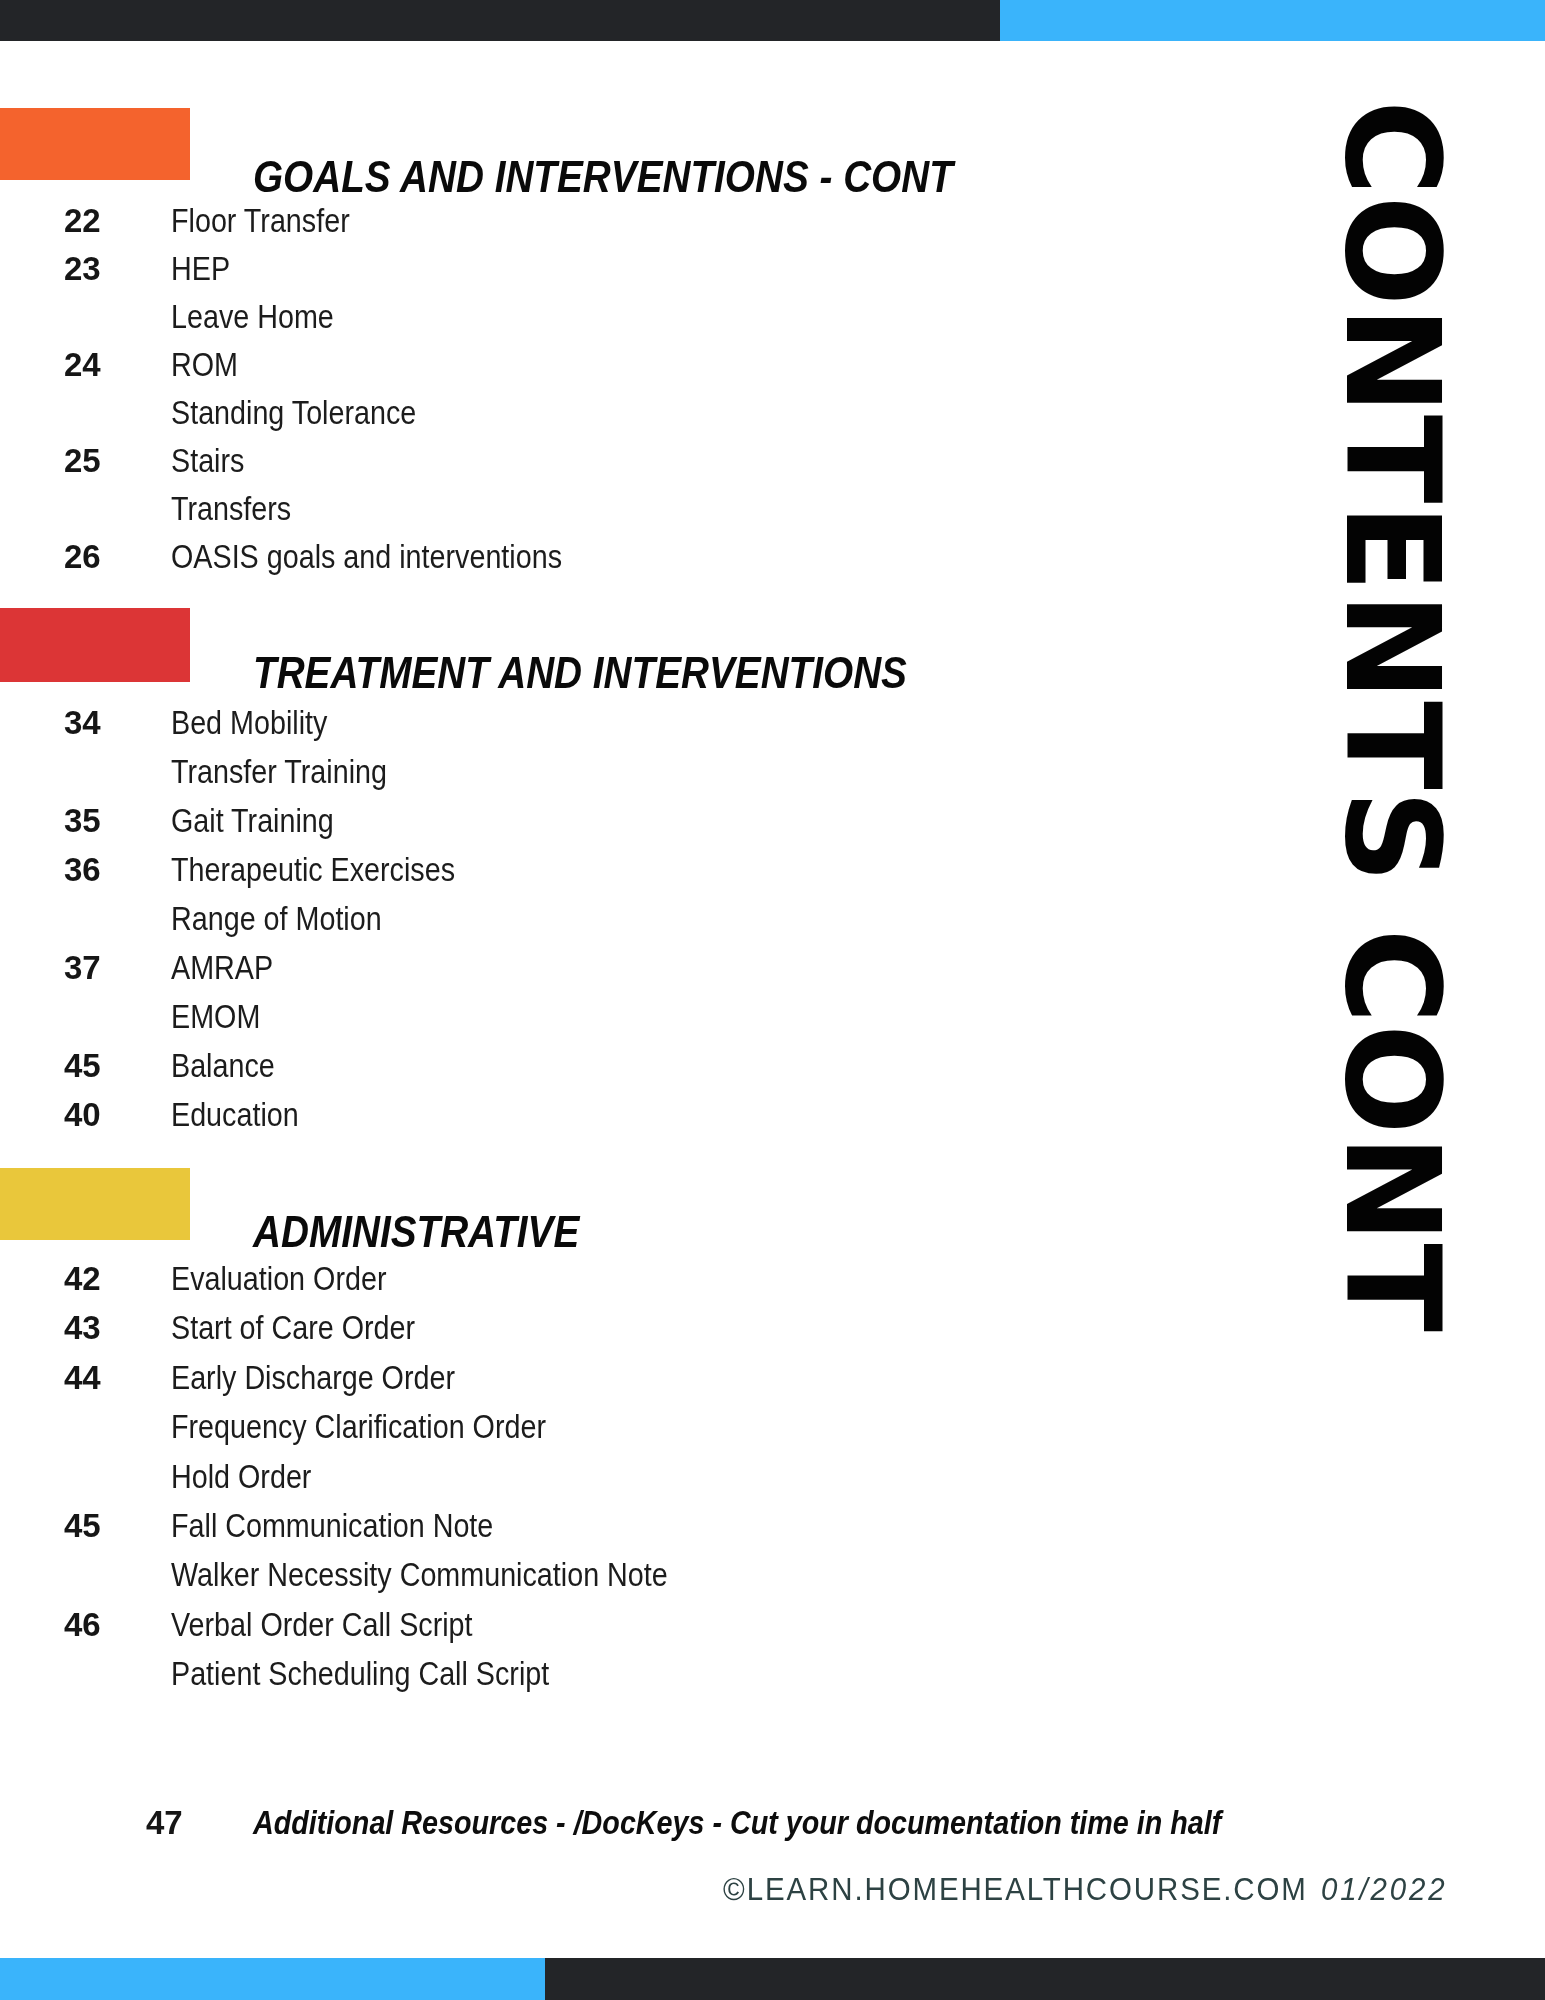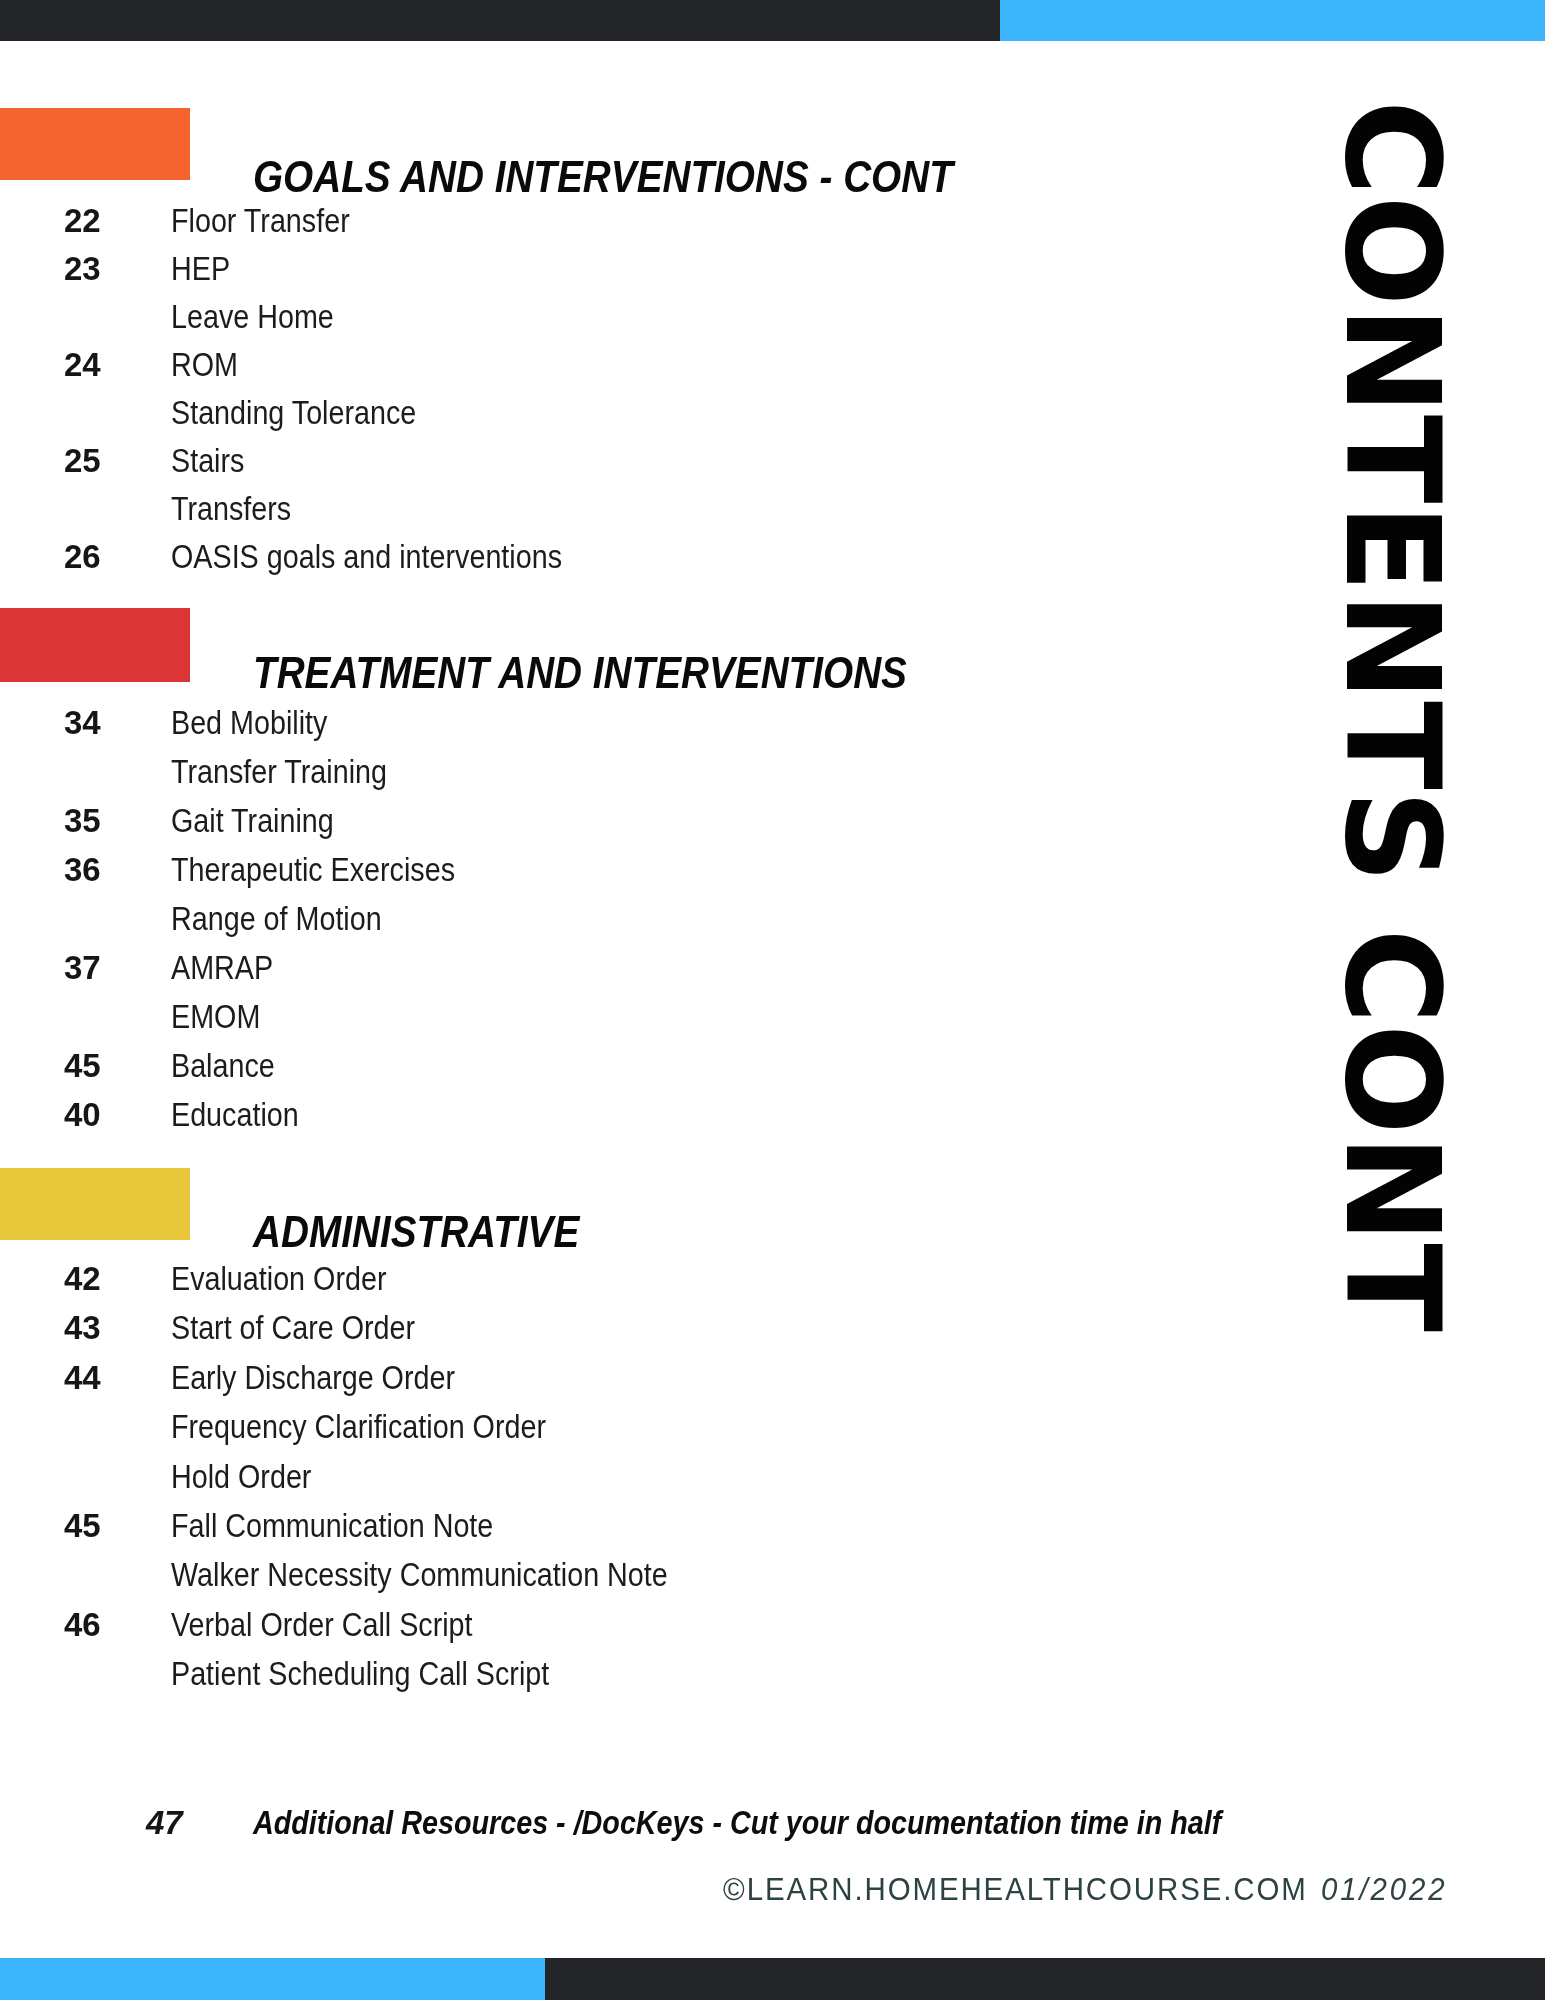--- a/index.html
+++ b/index.html
@@ -46,21 +46,21 @@
     font-weight:bold;font-size:33px;line-height:1.05;
     color:#161616;
   }
   .toc-label{
     font-size:33px;line-height:1.05;color:#1c1c1c;
     white-space:nowrap;
     display:inline-block;transform:scaleX(0.87);transform-origin:0 50%;
   }
   
   .extra-row{position:absolute;top:1806px;left:0;display:flex;align-items:flex-start;padding-left:146px;width:1300px;}
-  .extra-row .toc-num{font-style:italic;}
+  .extra-row .toc-num{}
   .extra-row .toc-label{font-weight:bold;font-style:italic;color:#0d0d0d;}
   
   .footer{
     position:absolute;right:98px;top:1874px;
     font-size:31px;line-height:1.05;letter-spacing:2px;
     white-space:nowrap;
     transform:scaleX(0.95);transform-origin:100% 50%;
   }
   .footer .date{font-style:italic;margin-left:14px;letter-spacing:3px;}
   

